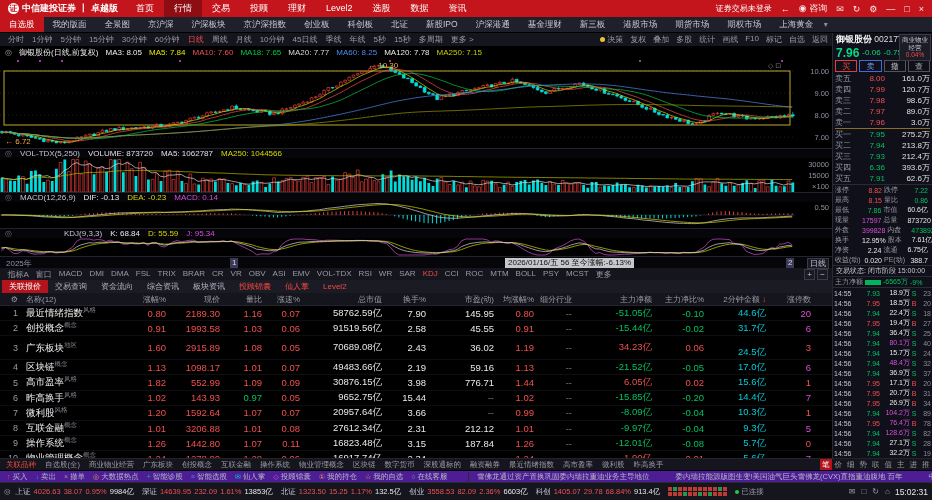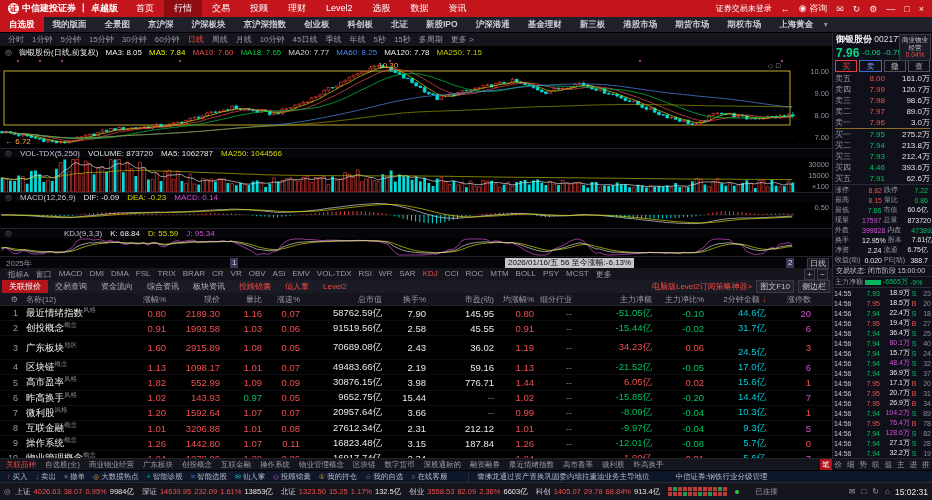--- a/index.html
+++ b/index.html
@@ -12,21 +12,21 @@
   .logo { display:flex; align-items:center; gap:3px; padding:0 8px; font-weight:bold; font-size:9px; white-space:nowrap; }
   .logo-mark { width:11px; height:11px; border-radius:50%; background:#fff; color:#c4151c; font-size:8px; line-height:11px; text-align:center; font-weight:bold; }
   .menu { display:flex; height:100%; align-items:center; }
   .menu-item { padding:0 10px; height:100%; line-height:17px; cursor:default; white-space:nowrap; }
   .menu-item.active { background:#8d0d13; }
   .top-right { margin-left:auto; display:flex; align-items:center; gap:9px; padding-right:8px; font-size:8px; white-space:nowrap; }
   .tb-icon { font-size:9px; color:#ffeaea; }
 
   
   .tabbar { height:16px; background:#20202b; display:flex; align-items:center; font-size:8.5px; color:#c9cad4; flex:0 0 16px; border-bottom:1px solid #000; }
-  .nav-tab { padding:0 9px; height:100%; line-height:15px; white-space:nowrap;font-weight:bold; }
+  .nav-tab { padding:0 9px; height:100%; line-height:15px; white-space:nowrap; }
   .nav-tab.active { background:#c4151c; color:#fff; }
   .nav-caret { color:#8b8b98; font-size:7px; padding-right:6px; }
 
   
   .mid { display:flex; flex:0 0 425px; height:425px; }
   .left-col { width:833px; display:flex; flex-direction:column; border-right:1px solid #2a2a33; background:#000; }
   .period-bar { height:13px; background:#15151d; display:flex; align-items:center; font-size:8px; color:#9a9aa6; padding:0 4px; flex:0 0 13px; }
   .period-item { padding:0 4px; white-space:nowrap; }
   .period-item.active { color:#f34a44; }
   .period-tools { margin-left:auto; display:flex; gap:7px; color:#9a9aa6; }
@@ -105,32 +105,32 @@
   .tick-row .n { flex:1; text-align:right; color:#8a8a96; }
 
   
   .blockbar { flex:0 0 11px; display:flex; background:#15151d; border-top:1px solid #23232c; font-size:7.5px; color:#9a9aa6; }
   .block-tabs { width:833px; display:flex; align-items:center; overflow:hidden; gap:1px; padding:0 2px; }
   .block-tab { padding:0 4px; white-space:nowrap; }
   .block-tab.active { color:#f34a44; }
   .pane-tabs { flex:1; display:flex; align-items:center; justify-content:flex-end; }
   .pane-tab { padding:0 2.5px; line-height:11px; }
   .pane-tab.active { background:#b3131a; color:#fff; }
-  .actionbar { flex:0 0 12px; display:flex; align-items:center; background:#0f172a; border-top:1px solid #000; font-size:7.5px; color:#b6b7c2; }
+  .actionbar { flex:0 0 12px; display:flex; align-items:center; background:#4c1d95; border-top:1px solid #000; font-size:7.5px; color:#b6b7c2; }
   .actions { width:468px; display:flex; align-items:center; gap:2px; overflow:hidden; padding-left:4px; }
   .action-item { display:flex; align-items:center; gap:2px; padding:0 3px; white-space:nowrap; }
   .a-ic { font-size:7px; }
   .ticker { flex:1; display:flex; align-items:center; gap:26px; overflow:hidden; white-space:nowrap; color:#b8b8c2; padding-left:8px; border-left:1px solid #2a2a33; }
   .statusbar { flex:1; display:flex; align-items:center; background:#15151d; border-top:1px solid #2a2a33; font-size:7.5px; color:#9a9aa6; padding:0 4px; gap:5px; overflow:hidden; }
   .idx-group { display:flex; align-items:center; gap:3px; white-space:nowrap; }
   .idx-name { color:#c5c5d2; }
   .heat { display:grid; grid-template-rows:4px 4px; grid-auto-flow:column; gap:1px; margin:0 3px; }
   .heat i { width:4px; height:4px; display:block; }
   .heat .r { background:#c03a34; } .heat .g { background:#1f9a50; }
-  .conn { display:flex; align-items:center; gap:16px; white-space:nowrap; }
+  .conn { display:flex; align-items:center; gap:2px; white-space:nowrap; }
   .conn .dot { width:4px; height:4px; border-radius:50%; background:#27c93f; display:inline-block; }
   .sb-icons { margin-left:auto; display:flex; gap:6px; color:#9a9aa6; font-size:8px; }
   .sb-time { color:#e8e8e8; font-size:8.5px; white-space:nowrap; }
 </style>
 </head>
 <body>
 
 <div id="root">
 
   <div class="topbar">
@@ -199,20 +199,32 @@
             <span class="period-item">周线</span>
             <span class="period-item">月线</span>
             <span class="period-item">10分钟</span>
             <span class="period-item">45日线</span>
             <span class="period-item">季线</span>
             <span class="period-item">年线</span>
             <span class="period-item">5秒</span>
             <span class="period-item">15秒</span>
             <span class="period-item">多周期</span>
             <span class="period-item">更多 &gt;</span>
+          </span>
+        <span class="period-tools" id="period-tools">
+            <span class="period-tool"><span class="bulb"></span>决策</span>
+            <span class="period-tool">复权</span>
+            <span class="period-tool">叠加</span>
+            <span class="period-tool">多股</span>
+            <span class="period-tool">统计</span>
+            <span class="period-tool">画线</span>
+            <span class="period-tool">F10</span>
+            <span class="period-tool">标记</span>
+            <span class="period-tool">自选</span>
+            <span class="period-tool">返回</span>
           </span>
       </div>
       <div class="ma-bar" id="ma-bar">
           <span style="color: rgb(154, 154, 166);">◎</span>
           <span style="color: rgb(232, 232, 232);">御银股份(日线,前复权)</span>
           <span style="color: rgb(240, 240, 240);">MA3: 8.05</span>
           <span style="color: rgb(232, 232, 0);">MA5: 7.84</span>
           <span style="color: rgb(240, 80, 80);">MA10: 7.60</span>
           <span style="color: rgb(0, 204, 68);">MA18: 7.65</span>
           <span style="color: rgb(216, 216, 216);">MA20: 7.77</span>
@@ -271,21 +283,21 @@
         <div id="vol-scale">
             <span class="scale-label" style="top: 2px;">30000</span>
             <span class="scale-label" style="top: 13px;">15000</span>
             <span class="scale-label" style="top: 24px;">×100</span>
           </div>
       </div>
 
       <div class="ind-hdr" id="macd-hdr">
           <span style="color: rgb(106, 106, 118);">◎</span>
           <span style="color: rgb(197, 197, 210);">MACD(12,26,9)</span>
-          <span style="color: rgb(232, 232, 232);">DIF: -0.09</span>
+          <span style="color: rgb(232, 232, 232);">DIF: -0.13</span>
           <span style="color: rgb(216, 216, 0);">DEA: -0.23</span>
           <span style="color: rgb(214, 80, 214);">MACD: 0.14</span>
         </div>
       <div class="chart-wrap" id="macd-wrap" style="height:26px;flex:0 0 26px">
         <svg id="macd-svg" width="795" height="26">
             <line x1="0" y1="13" x2="795" y2="13" stroke="#3a3a44" stroke-width="0.6"></line>
             <path d="M1.4,13L1.4,13.0M5.6,13L5.6,12.8M9.8,13L9.8,13.0M76.7,13L76.7,12.8M80.9,13L80.9,12.2M85.1,13L85.1,11.6M89.3,13L89.3,11.2M93.5,13L93.5,11.1M97.6,13L97.6,10.8M101.8,13L101.8,10.3M106.0,13L106.0,10.3M110.2,13L110.2,10.1M114.4,13L114.4,10.3M118.6,13L118.6,10.2M122.7,13L122.7,10.6M126.9,13L126.9,10.9M131.1,13L131.1,11.0M135.3,13L135.3,11.3M139.5,13L139.5,11.5M143.7,13L143.7,11.7M147.8,13L147.8,12.0M152.0,13L152.0,12.0M156.2,13L156.2,11.9M160.4,13L160.4,12.3M164.6,13L164.6,12.5M168.8,13L168.8,12.5M173.0,13L173.0,12.3M177.1,13L177.1,12.2M181.3,13L181.3,12.4M185.5,13L185.5,12.2M189.7,13L189.7,11.9M193.9,13L193.9,11.6M198.1,13L198.1,11.8M202.2,13L202.2,11.7M206.4,13L206.4,11.3M210.6,13L210.6,11.1M214.8,13L214.8,11.2M219.0,13L219.0,11.3M223.2,13L223.2,11.4M227.3,13L227.3,11.6M231.5,13L231.5,11.3M235.7,13L235.7,11.7M239.9,13L239.9,12.2M244.1,13L244.1,12.6M298.5,13L298.5,12.8M302.7,13L302.7,12.3M306.8,13L306.8,12.1M311.0,13L311.0,11.5M315.2,13L315.2,11.1M319.4,13L319.4,10.8M323.6,13L323.6,10.2M327.8,13L327.8,9.6M332.0,13L332.0,9.6M336.1,13L336.1,9.6M340.3,13L340.3,9.3M344.5,13L344.5,9.2M348.7,13L348.7,9.1M352.9,13L352.9,9.0M357.1,13L357.1,9.1M361.2,13L361.2,9.3M365.4,13L365.4,9.7M369.6,13L369.6,9.9M373.8,13L373.8,10.0M378.0,13L378.0,10.4M382.2,13L382.2,11.2M386.3,13L386.3,11.9M478.4,13L478.4,12.4M482.6,13L482.6,11.7M486.8,13L486.8,11.2M491.0,13L491.0,11.3M495.1,13L495.1,10.9M499.3,13L499.3,10.6M503.5,13L503.5,10.7M507.7,13L507.7,10.8M511.9,13L511.9,10.5M516.1,13L516.1,10.8M520.2,13L520.2,11.2M524.4,13L524.4,11.8M528.6,13L528.6,12.4M574.6,13L574.6,12.6M578.8,13L578.8,12.0M583.0,13L583.0,12.0M587.2,13L587.2,12.2M591.4,13L591.4,12.8M704.3,13L704.3,12.9M708.5,13L708.5,11.5M712.7,13L712.7,10.4M716.9,13L716.9,9.6M721.1,13L721.1,9.3M725.3,13L725.3,9.1M729.5,13L729.5,9.1M733.6,13L733.6,9.6M737.8,13L737.8,9.8M742.0,13L742.0,10.1M746.2,13L746.2,10.8M750.4,13L750.4,11.2M754.6,13L754.6,11.5M758.7,13L758.7,11.7M762.9,13L762.9,11.8M767.1,13L767.1,11.6M771.3,13L771.3,11.5M775.5,13L775.5,11.6M779.7,13L779.7,11.4M783.8,13L783.8,11.4M788.0,13L788.0,11.3M792.2,13L792.2,11.4" stroke="#e23e3a" stroke-width="1" fill="none"></path>
             <path d="M14.0,13L14.0,13.2M18.1,13L18.1,13.5M22.3,13L22.3,13.6M26.5,13L26.5,13.7M30.7,13L30.7,14.0M34.9,13L34.9,14.2M39.1,13L39.1,14.4M43.2,13L43.2,14.8M47.4,13L47.4,14.7M51.6,13L51.6,14.7M55.8,13L55.8,14.8M60.0,13L60.0,14.6M64.2,13L64.2,14.5M68.3,13L68.3,14.1M72.5,13L72.5,13.7M248.3,13L248.3,13.1M252.5,13L252.5,13.6M256.6,13L256.6,14.2M260.8,13L260.8,14.4M265.0,13L265.0,14.6M269.2,13L269.2,15.2M273.4,13L273.4,15.4M277.6,13L277.6,15.5M281.7,13L281.7,14.8M285.9,13L285.9,14.4M290.1,13L290.1,13.9M294.3,13L294.3,13.3M390.5,13L390.5,13.1M394.7,13L394.7,14.3M398.9,13L398.9,15.4M403.1,13L403.1,16.7M407.3,13L407.3,17.6M411.5,13L411.5,18.6M415.6,13L415.6,19.5M419.8,13L419.8,20.1M424.0,13L424.0,20.9M428.2,13L428.2,21.3M432.4,13L432.4,21.3M436.6,13L436.6,21.6M440.7,13L440.7,20.9M444.9,13L444.9,20.1M449.1,13L449.1,19.0M453.3,13L453.3,18.1M457.5,13L457.5,16.9M461.7,13L461.7,15.6M465.8,13L465.8,14.7M470.0,13L470.0,13.8M474.2,13L474.2,13.1M532.8,13L532.8,13.1M537.0,13L537.0,13.9M541.2,13L541.2,14.6M545.3,13L545.3,15.2M549.5,13L549.5,15.2M553.7,13L553.7,14.6M557.9,13L557.9,14.3M562.1,13L562.1,13.9M566.3,13L566.3,13.6M570.5,13L570.5,13.2M595.6,13L595.6,13.3M599.7,13L599.7,13.4M603.9,13L603.9,14.0M608.1,13L608.1,14.5M612.3,13L612.3,14.8M616.5,13L616.5,15.0M620.7,13L620.7,15.3M624.8,13L624.8,15.8M629.0,13L629.0,15.9M633.2,13L633.2,15.9M637.4,13L637.4,16.1M641.6,13L641.6,16.4M645.8,13L645.8,16.6M650.0,13L650.0,16.3M654.1,13L654.1,16.4M658.3,13L658.3,16.6M662.5,13L662.5,16.5M666.7,13L666.7,16.5M670.9,13L670.9,16.2M675.1,13L675.1,16.0M679.2,13L679.2,15.8M683.4,13L683.4,15.3M687.6,13L687.6,15.2M691.8,13L691.8,14.9M696.0,13L696.0,14.5M700.2,13L700.2,13.6" stroke="#00dcdc" stroke-width="1" fill="none"></path>
             <polyline points="1.4,13.0 5.6,12.9 9.8,13.0 14.0,13.1 18.1,13.3 22.3,13.4 26.5,13.6 30.7,13.8 34.9,14.1 39.1,14.4 43.2,14.8 47.4,15.0 51.6,15.2 55.8,15.4 60.0,15.6 64.2,15.7 68.3,15.6 72.5,15.5 76.7,15.1 80.9,14.7 85.1,14.2 89.3,13.7 93.5,13.5 97.6,13.0 101.8,12.5 106.0,12.1 110.2,11.6 114.4,11.4 118.6,11.0 122.7,10.9 126.9,10.8 131.1,10.6 135.3,10.5 139.5,10.5 143.7,10.4 147.8,10.4 152.0,10.3 156.2,10.1 160.4,10.2 164.6,10.3 168.8,10.2 173.0,10.0 177.1,9.9 181.3,9.9 185.5,9.7 189.7,9.4 193.9,9.1 198.1,9.0 202.2,8.8 206.4,8.4 210.6,8.1 214.8,7.9 219.0,7.7 223.2,7.6 227.3,7.5 231.5,7.1 235.7,7.2 239.9,7.3 244.1,7.5 248.3,7.7 252.5,8.1 256.6,8.5 260.8,8.8 265.0,9.1 269.2,9.6 273.4,10.0 277.6,10.4 281.7,10.3 285.9,10.2 290.1,10.1 294.3,9.9 298.5,9.6 302.7,9.3 306.8,9.0 311.0,8.5 315.2,8.1 319.4,7.7 323.6,7.0 327.8,6.3 332.0,5.9 336.1,5.4 340.3,4.9 344.5,4.3 348.7,3.8 352.9,3.3 357.1,2.8 361.2,2.5 365.4,2.3 369.6,2.0 373.8,1.7 378.0,1.5 382.2,1.7 386.3,1.9 390.5,2.5 394.7,3.3 398.9,4.1 403.1,5.2 407.3,6.2 411.5,7.4 415.6,8.7 419.8,9.9 424.0,11.3 428.2,12.5 432.4,13.5 436.6,14.8 440.7,15.4 444.9,15.9 449.1,16.1 453.3,16.3 457.5,16.2 461.7,15.9 465.8,15.6 470.0,15.3 474.2,14.9 478.4,14.5 482.6,14.0 486.8,13.5 491.0,13.4 495.1,12.9 499.3,12.5 503.5,12.2 507.7,12.0 511.9,11.5 516.1,11.4 520.2,11.4 524.4,11.5 528.6,11.8 532.8,12.1 537.0,12.6 541.2,13.2 545.3,13.7 549.5,14.0 553.7,13.9 557.9,13.9 562.1,13.9 566.3,13.8 570.5,13.6 574.6,13.2 578.8,12.8 583.0,12.7 587.2,12.7 591.4,13.0 595.6,13.2 599.7,13.3 603.9,13.8 608.1,14.2 612.3,14.6 616.5,15.0 620.7,15.4 624.8,16.0 629.0,16.4 633.2,16.7 637.4,17.2 641.6,17.8 645.8,18.3 650.0,18.6 654.1,19.1 658.3,19.6 662.5,20.0 666.7,20.5 670.9,20.7 675.1,21.0 679.2,21.3 683.4,21.3 687.6,21.5 691.8,21.6 696.0,21.6 700.2,21.2 704.3,20.8 708.5,20.0 712.7,19.1 716.9,18.3 721.1,17.6 725.3,17.1 729.5,16.6 733.6,16.4 737.8,16.1 742.0,15.9 746.2,16.0 750.4,15.9 754.6,15.9 758.7,15.8 762.9,15.7 767.1,15.4 771.3,15.2 775.5,15.1 779.7,14.8 783.8,14.6 788.0,14.3 792.2,14.2 " fill="none" stroke="#d8d8d8" stroke-width="0.7"></polyline>
             <polyline points="1.4,13.0 5.6,13.0 9.8,13.0 14.0,13.0 18.1,13.1 22.3,13.1 26.5,13.2 30.7,13.3 34.9,13.5 39.1,13.7 43.2,13.9 47.4,14.1 51.6,14.3 55.8,14.5 60.0,14.8 64.2,14.9 68.3,15.1 72.5,15.2 76.7,15.1 80.9,15.0 85.1,14.9 89.3,14.6 93.5,14.4 97.6,14.1 101.8,13.8 106.0,13.5 110.2,13.1 114.4,12.8 118.6,12.4 122.7,12.1 126.9,11.9 131.1,11.6 135.3,11.4 139.5,11.2 143.7,11.0 147.8,10.9 152.0,10.8 156.2,10.7 160.4,10.6 164.6,10.5 168.8,10.4 173.0,10.4 177.1,10.3 181.3,10.2 185.5,10.1 189.7,9.9 193.9,9.8 198.1,9.6 202.2,9.4 206.4,9.2 210.6,9.0 214.8,8.8 219.0,8.6 223.2,8.4 227.3,8.2 231.5,8.0 235.7,7.8 239.9,7.7 244.1,7.7 248.3,7.7 252.5,7.8 256.6,7.9 260.8,8.1 265.0,8.3 269.2,8.5 273.4,8.8 277.6,9.2 281.7,9.4 285.9,9.6 290.1,9.7 294.3,9.7 298.5,9.7 302.7,9.6 306.8,9.5 311.0,9.3 315.2,9.1 319.4,8.8 323.6,8.4 327.8,8.0 332.0,7.6 336.1,7.1 340.3,6.7 344.5,6.2 348.7,5.7 352.9,5.2 357.1,4.8 361.2,4.3 365.4,3.9 369.6,3.5 373.8,3.1 378.0,2.8 382.2,2.6 386.3,2.4 390.5,2.5 394.7,2.6 398.9,2.9 403.1,3.4 407.3,4.0 411.5,4.7 415.6,5.5 419.8,6.4 424.0,7.3 428.2,8.4 432.4,9.4 436.6,10.5 440.7,11.5 444.9,12.4 449.1,13.1 453.3,13.7 457.5,14.2 461.7,14.6 465.8,14.8 470.0,14.9 474.2,14.9 478.4,14.8 482.6,14.6 486.8,14.4 491.0,14.2 495.1,14.0 499.3,13.7 503.5,13.4 507.7,13.1 511.9,12.8 516.1,12.5 520.2,12.3 524.4,12.1 528.6,12.1 532.8,12.1 537.0,12.2 541.2,12.4 545.3,12.6 549.5,12.9 553.7,13.1 557.9,13.3 562.1,13.4 566.3,13.5 570.5,13.5 574.6,13.4 578.8,13.3 583.0,13.2 587.2,13.1 591.4,13.1 595.6,13.1 599.7,13.2 603.9,13.3 608.1,13.5 612.3,13.7 616.5,13.9 620.7,14.2 624.8,14.6 629.0,14.9 633.2,15.3 637.4,15.7 641.6,16.1 645.8,16.6 650.0,17.0 654.1,17.4 658.3,17.8 662.5,18.3 666.7,18.7 670.9,19.1 675.1,19.5 679.2,19.8 683.4,20.1 687.6,20.4 691.8,20.6 696.0,20.8 700.2,20.9 704.3,20.9 708.5,20.7 712.7,20.4 716.9,20.0 721.1,19.5 725.3,19.0 729.5,18.5 733.6,18.1 737.8,17.7 742.0,17.3 746.2,17.1 750.4,16.8 754.6,16.7 758.7,16.5 762.9,16.3 767.1,16.2 771.3,16.0 775.5,15.8 779.7,15.6 783.8,15.4 788.0,15.2 792.2,15.0 " fill="none" stroke="#d8d800" stroke-width="0.7"></polyline>
@@ -356,25 +368,20 @@
         <span id="sub-tab-items" style="display:flex">
             <span class="sub-tab active">关联报价</span>
             <span class="sub-tab">交易查询</span>
             <span class="sub-tab">资金流向</span>
             <span class="sub-tab">综合资讯</span>
             <span class="sub-tab">板块资讯</span>
             <span class="sub-tab redtext">投顾锦囊</span>
             <span class="sub-tab redtext">仙人掌</span>
             <span class="sub-tab redtext">Level2</span>
           </span>
-        <span class="sub-right">
-          <span class="promo">电脑版Level2订阅策略神器&gt;</span>
-          <span class="chip">图文F10</span>
-          <span class="chip">侧边栏</span>
-        </span>
       </div>
 
       <div class="tbl-hdr" id="tbl-hdr">
           <div>⚙</div>
           <div class="h-name">名称(12)</div>
           <div>涨幅%</div>
           <div>现价</div>
           <div>量比</div>
           <div>涨速%</div>
           <div>总市值</div>
@@ -619,21 +626,21 @@
             <span class="prc cg">7.94</span>
             <span class="vol">213.8万</span>
           </div>
           <div class="book-row">
             <span class="lbl">买三</span>
             <span class="prc cg">7.93</span>
             <span class="vol">212.4万</span>
           </div>
           <div class="book-row">
             <span class="lbl">买四</span>
-            <span class="prc cg">4.46</span>
+            <span class="prc cg">6.36</span>
             <span class="vol">393.6万</span>
           </div>
           <div class="book-row">
             <span class="lbl">买五</span>
             <span class="prc cg">7.91</span>
             <span class="vol">62.6万</span>
           </div>
         </div>
       <div class="stats" id="q-stats">
           <div class="stat-row">
@@ -857,20 +864,21 @@
         <span class="action-item"><span class="a-ic" style="color: rgb(0, 192, 96);">+</span>智能诊股</span>
         <span class="action-item"><span class="a-ic" style="color: rgb(77, 138, 240);">≡</span>智能选股</span>
         <span class="action-item"><span class="a-ic" style="color: rgb(0, 204, 216);">✉</span>仙人掌</span>
         <span class="action-item"><span class="a-ic" style="color: rgb(214, 80, 214);">◇</span>投顾锦囊</span>
         <span class="action-item"><span class="a-ic" style="color: rgb(232, 163, 61);">①</span>我的持仓</span>
         <span class="action-item"><span class="a-ic" style="color: rgb(232, 194, 49);">☆</span>我的自选</span>
         <span class="action-item"><span class="a-ic" style="color: rgb(154, 154, 166);">○</span>在线客服</span>
       </div>
     <div class="ticker" id="ticker">
         <span>雪佛龙通过资产置换巩固委内瑞拉重油业务主导地位</span>
+        <span>委内瑞拉能源版图生变!美国油气巨头雪佛龙(CVX)直指重油腹地 百年</span>
         <span>中信证券:钢铁行业分级管理</span>
       </div>
   </div>
 
   <div class="statusbar" id="statusbar">
     <span>◎</span>
     <span id="indices" style="display:flex;gap:8px">
         <span class="idx-group">
           <span class="idx-name">上证</span>
           <span class="cr">4026.63</span>

